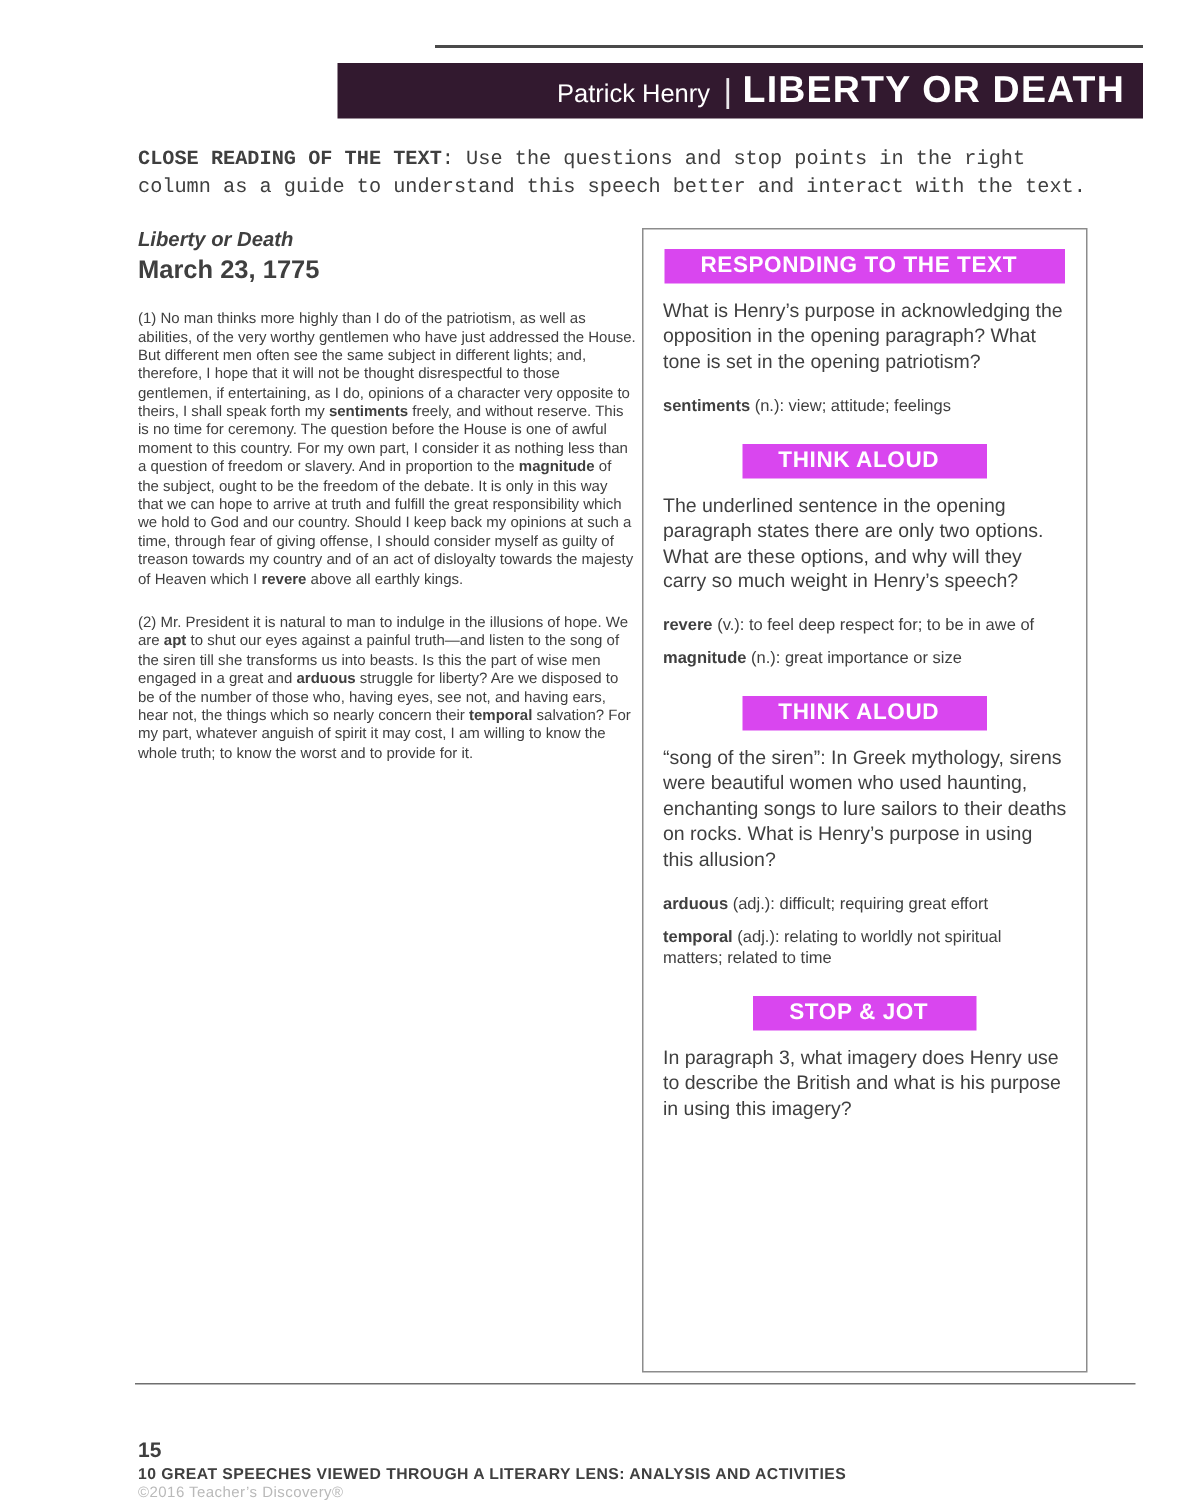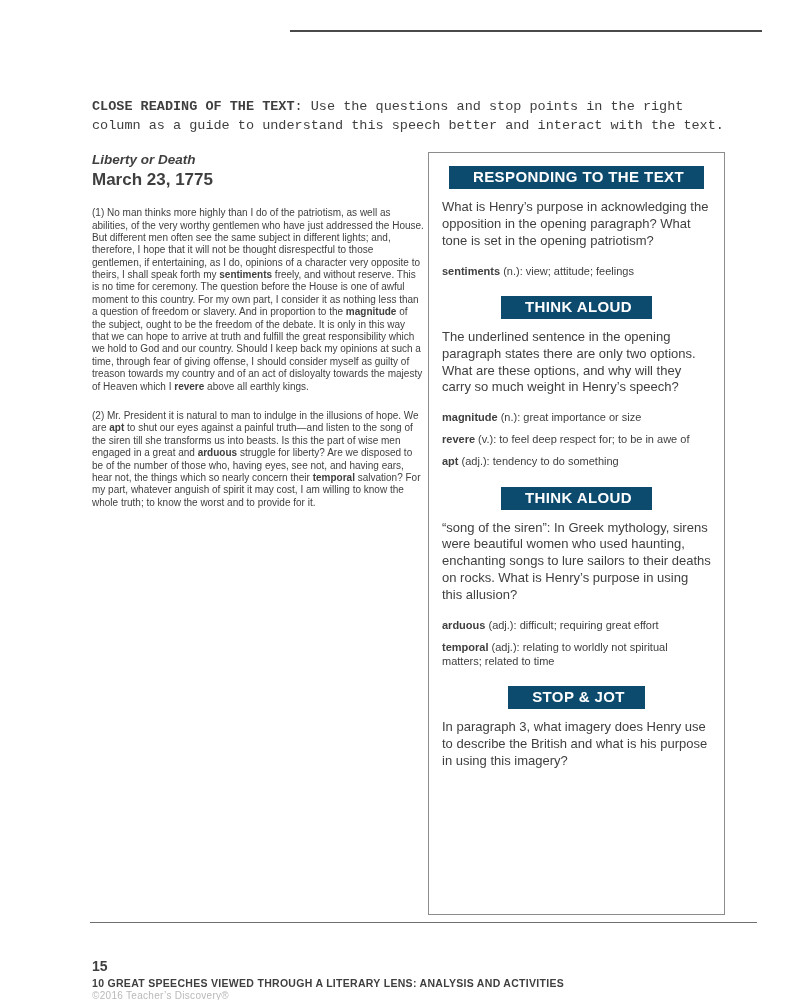--- a/index.html
+++ b/index.html
@@ -98,26 +98,26 @@
   }
   .sb-banner-wrap {
     text-align: center;
     margin: 2px 0 10px 0;
   }
   .sb-banner-wrap:not(:first-child) {
     margin-top: 18px;
   }
   .sb-banner {
     display: inline-block;
-    background: #0c4a6e;
+    background: #d946ef;
     color: #ffffff;
     font-size: 15px;
     font-weight: 700;
     letter-spacing: 0.4px;
-    padding: 2px 20px 4px 24px;
+    padding: 2px 32px 4px 24px;
   }
   .sb-question {
     font-size: 13px;
     line-height: 1.3;
     margin: 0 0 14px 0;
   }
   .sb-vocab {
     font-size: 11px;
     line-height: 1.28;
     margin: 0 4px 8px 0;
@@ -155,43 +155,45 @@
     letter-spacing: 0.3px;
   }
 </style>
 </head>
 <body>
 
 <div class="page">
 
   <div class="top-rule"></div>
 
+  <div class="title-bar">
+    <span class="author">Patrick Henry</span><span class="sep">|</span><span class="big">LIBERTY OR DEATH</span>
+  </div>
 
   <p class="intro">
     <span class="b">CLOSE READING OF THE TEXT</span><span>: Use the questions and stop points in the right column as a guide to understand this speech better and interact with the text.</span>
   </p>
 
   <div class="speech-col">
     <div class="speech-title">Liberty or Death</div>
     <div class="speech-date">March 23, 1775</div>
     <div id="speech-body">
         <p class="speech-par"><span>(1) No man thinks more highly than I do of the patriotism, as well as abilities, of the very worthy gentlemen who have just addressed the House. But different men often see the same subject in different lights; and, therefore, I hope that it will not be thought disrespectful to those gentlemen, if entertaining, as I do, opinions of a character very opposite to theirs, I shall speak forth my </span><span class="b u">sentiments</span><span> freely, and without reserve. This is no time for ceremony. The question before the House is one of awful moment to this country. </span><span class="u">For my own part, I consider it as nothing less than a question of freedom or slavery.</span><span> And in proportion to the </span><span class="b u">magnitude</span><span> of the subject, ought to be the freedom of the debate. It is only in this way that we can hope to arrive at truth and fulfill the great responsibility which we hold to God and our country. Should I keep back my opinions at such a time, through fear of giving offense, I should consider myself as guilty of treason towards my country and of an act of disloyalty towards the majesty of Heaven which I </span><span class="b u">revere</span><span> above all earthly kings.</span></p>
         <p class="speech-par"><span>(2) Mr. President it is natural to man to indulge in the illusions of hope. We are </span><span class="b u">apt</span><span> to shut our eyes against a painful truth—and listen to the </span><span class="u">song of the siren</span><span> till she transforms us into beasts. Is this the part of wise men engaged in a great and </span><span class="b u">arduous</span><span> struggle for liberty? Are we disposed to be of the number of those who, having eyes, see not, and having ears, hear not, the things which so nearly concern their </span><span class="b u">temporal</span><span> salvation? For my part, whatever anguish of spirit it may cost, I am willing to know the whole truth; to know the worst and to provide for it.</span></p>
       </div>
   </div>
 
   <div class="sidebar" id="sidebar-body">
       <div class="sb-banner-wrap"><div class="sb-banner">RESPONDING TO THE TEXT</div></div>
       <p class="sb-question"><span>What is Henry’s purpose in acknowledging the opposition in the opening paragraph? What </span><span class="u">tone</span><span> is set in the opening patriotism?</span></p>
       <p class="sb-vocab"><span class="b">sentiments</span><span> (n.): view; attitude; feelings</span></p>
       <div class="sb-banner-wrap"><div class="sb-banner">THINK ALOUD</div></div>
       <p class="sb-question"><span>The underlined sentence in the opening paragraph states there are only two options. What are these options, and why will they carry so much weight in Henry’s speech?</span></p>
+      <p class="sb-vocab"><span class="b">revere</span><span> (v.): to feel deep respect for; to be in awe of</span></p>
       <p class="sb-vocab"><span class="b">magnitude</span><span> (n.): great importance or size</span></p>
-      <p class="sb-vocab"><span class="b">revere</span><span> (v.): to feel deep respect for; to be in awe of</span></p>
-      <p class="sb-vocab"><span class="b">apt</span><span> (adj.): tendency to do something</span></p>
       <div class="sb-banner-wrap"><div class="sb-banner">THINK ALOUD</div></div>
       <p class="sb-question"><span>“song of the siren”: In Greek mythology, sirens were beautiful women who used haunting, enchanting songs to lure sailors to their deaths on rocks. What is Henry’s purpose in using this </span><span class="u">allusion</span><span>?</span></p>
       <p class="sb-vocab"><span class="b">arduous</span><span> (adj.): difficult; requiring great effort</span></p>
       <p class="sb-vocab"><span class="b">temporal</span><span> (adj.): relating to worldly not spiritual matters; related to time</span></p>
       <div class="sb-banner-wrap"><div class="sb-banner">STOP &amp; JOT</div></div>
       <p class="sb-question"><span>In paragraph 3, what </span><span class="u">imagery</span><span> does Henry use to describe the British and what is his purpose in using this imagery?</span></p>
     </div>
 
   <div class="footer-rule"></div>
   <div class="footer-text">

